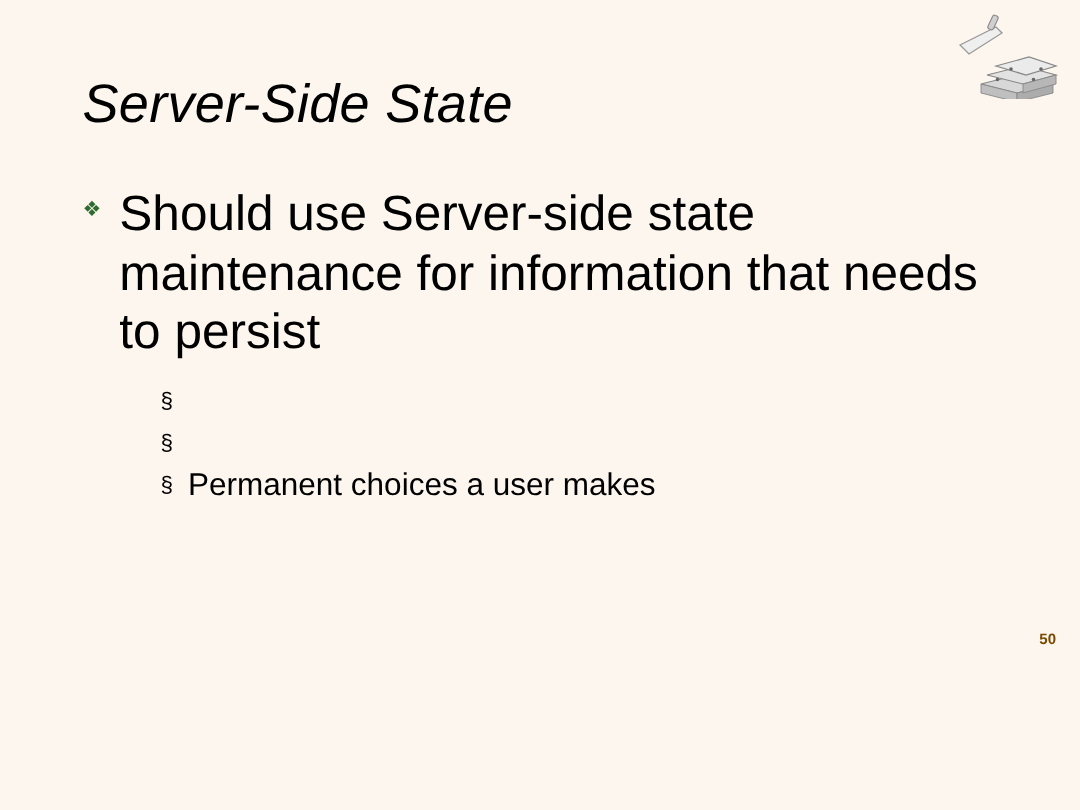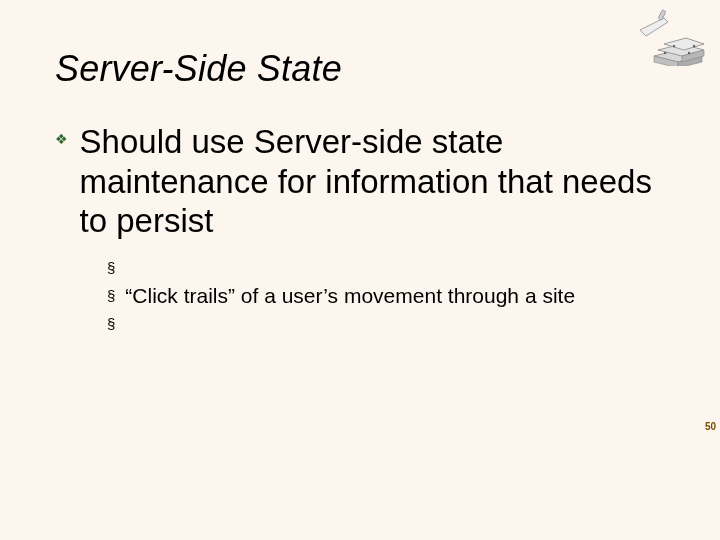--- a/index.html
+++ b/index.html
@@ -67,21 +67,21 @@
     margin-right: 10px;
     flex: 0 0 auto;
     font-family: Arial, sans-serif;
   }
   .lvl2 .text {
     font-size: 21px;
     line-height: 1.25;
   }
   .pagenum {
     position: absolute;
-    right: 4px;
+    right: 16px;
     bottom: 12px;
     font-size: 10px;
     color: #7a4a00;
     font-weight: bold;
   }
   .corner-art {
     position: absolute;
     right: 14px;
     top: 8px;
     width: 72px;
@@ -118,22 +118,22 @@
     <div class="lvl1">
       <span class="bullet">❖</span>
       <span class="text">Should use Server-side state maintenance for information that needs to persist</span>
     </div>
     <div class="lvl2-list">
       <div class="lvl2">
         <span class="bullet">§</span>
       </div>
       <div class="lvl2">
         <span class="bullet">§</span>
-        <span class="text">“Click trails” of a user’s movement through a site</span>
       </div>
       <div class="lvl2">
         <span class="bullet">§</span>
+        <span class="text">Permanent choices a user makes</span>
       </div>
     </div>
   </div>
 
   <div class="pagenum">50</div>
 </div>
 
 </body></html>

